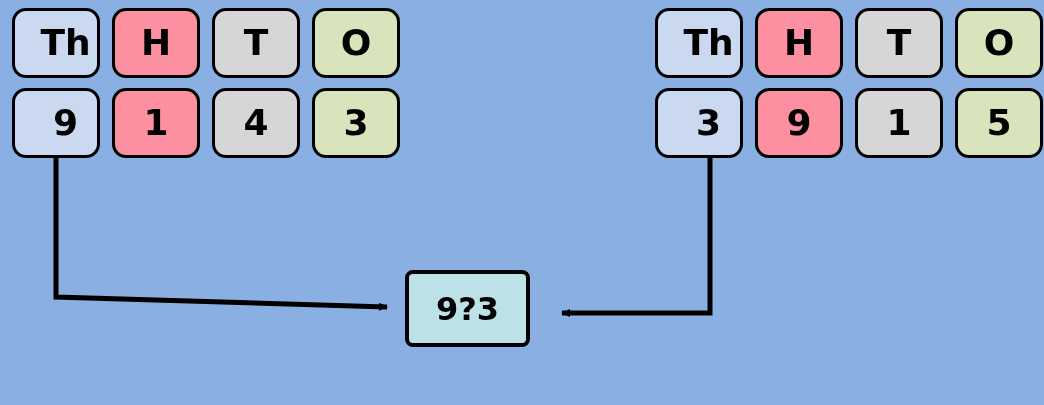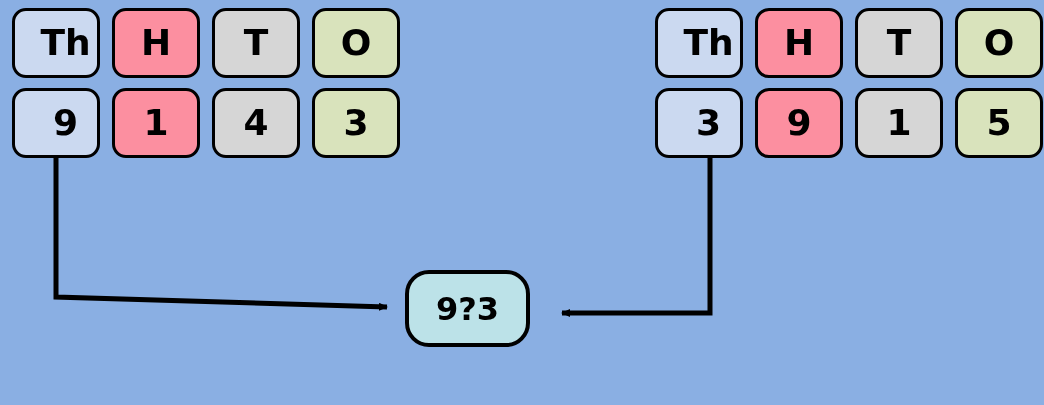--- a/index.html
+++ b/index.html
@@ -42,21 +42,21 @@
   }
   .c-blue  { background: #CBD9F0; padding-left: 19px; }
   .c-pink  { background: #FC8FA0; }
   .c-gray  { background: #D6D6D6; }
   .c-green { background: #D9E3BC; }
   .result-box {
     position: absolute;
     box-sizing: border-box;
     background: #BCE2E8;
     border: 4px solid #000000;
-    border-radius: 24px;
+    border-radius: 8px;
     display: flex;
     align-items: center;
     justify-content: center;
     font-size: 32px;
     font-weight: bold;
     color: #000000;
     line-height: 1;
   }
 </style>
 </head>

